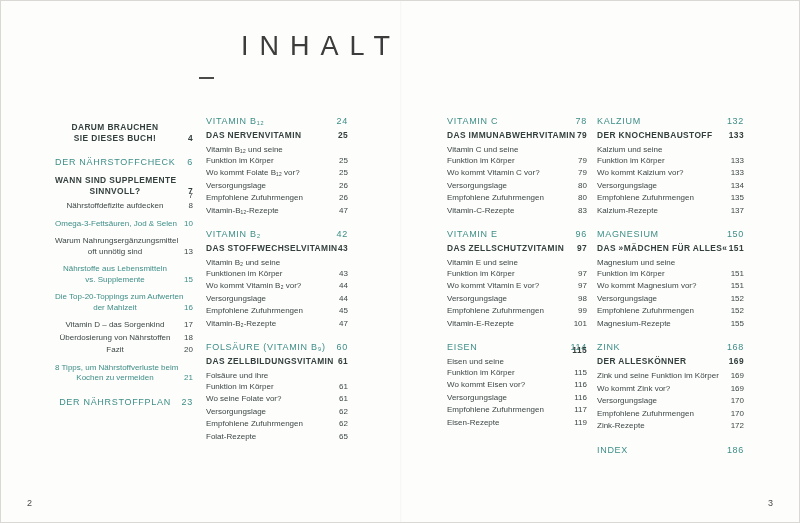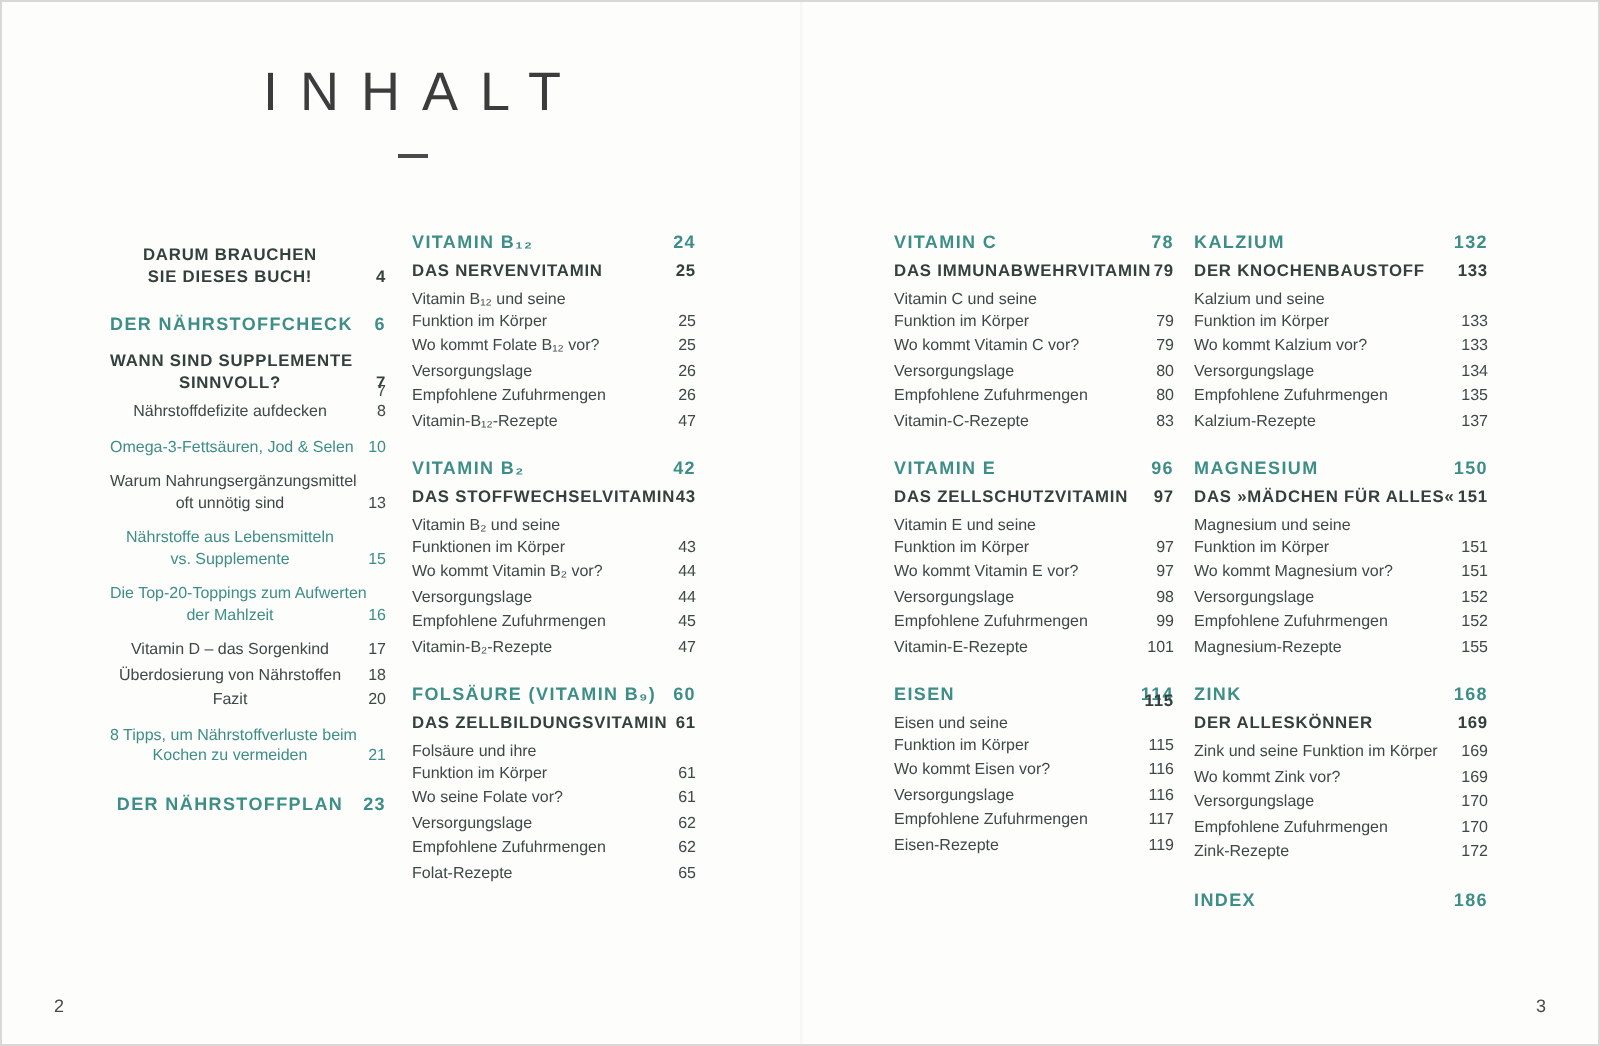--- a/index.html
+++ b/index.html
@@ -14,42 +14,42 @@
   .spread {
     position:absolute; inset:0;
     border:1px solid #d9d8d4;
     background:#fdfdfb;
   }
   .gutter {
     position:absolute; left:399px; top:0; bottom:0; width:2px;
     background:linear-gradient(to right, rgba(0,0,0,0.03), rgba(0,0,0,0));
   }
   .header {
-    position:absolute; top:30px; left:10px; width:390px; text-align:center;
+    position:absolute; top:30px; left:10px; width:390px; text-align:right;
   }
   .title {
     font-size:27px; font-weight:400; letter-spacing:11px; text-indent:11px;
     color:#3c3c3c;
   }
   .title-rule {
     width:15px; height:2px; background:#4a4a4a; margin:15px auto 0;
   }
   .col { position:absolute; }
   #col-0 { left:54px;  top:121px; width:138px;text-align:center; }
   #col-1 { left:205px; top:115px; width:142px; }
   #col-2 { left:446px; top:115px; width:140px; }
   #col-3 { left:596px; top:115px; width:147px; }
   .entry {
     position:relative; padding-right:18px; margin-bottom:2px;
     font-size:8px; line-height:10.5px; color:#3d4847;
   }
   .entry-text { display:block; white-space:pre; }
   .entry-page { position:absolute; right:0; bottom:0; }
   .entry.section {
-    color:var(--accent,#3e8e88); font-weight:bold; font-size:9px;
+    color:var(--accent,#3e8e88); font-weight:normal; font-size:9px;
     letter-spacing:0.7px; margin-top:13px; margin-bottom:3px; line-height:11px;
   }
   .entry.subhead {
     font-weight:bold; color:#33403e; font-size:8.4px;
     letter-spacing:0.4px; margin-bottom:4px; line-height:11px;
   }
   .entry.highlight { color:var(--accent,#3e8e88); }
   .entry.gap { margin-top:7px; }
   .col .entry:first-child { margin-top:0; }
   .pageno { position:absolute; bottom:14px; font-size:9px; color:#4a4a4a; }

